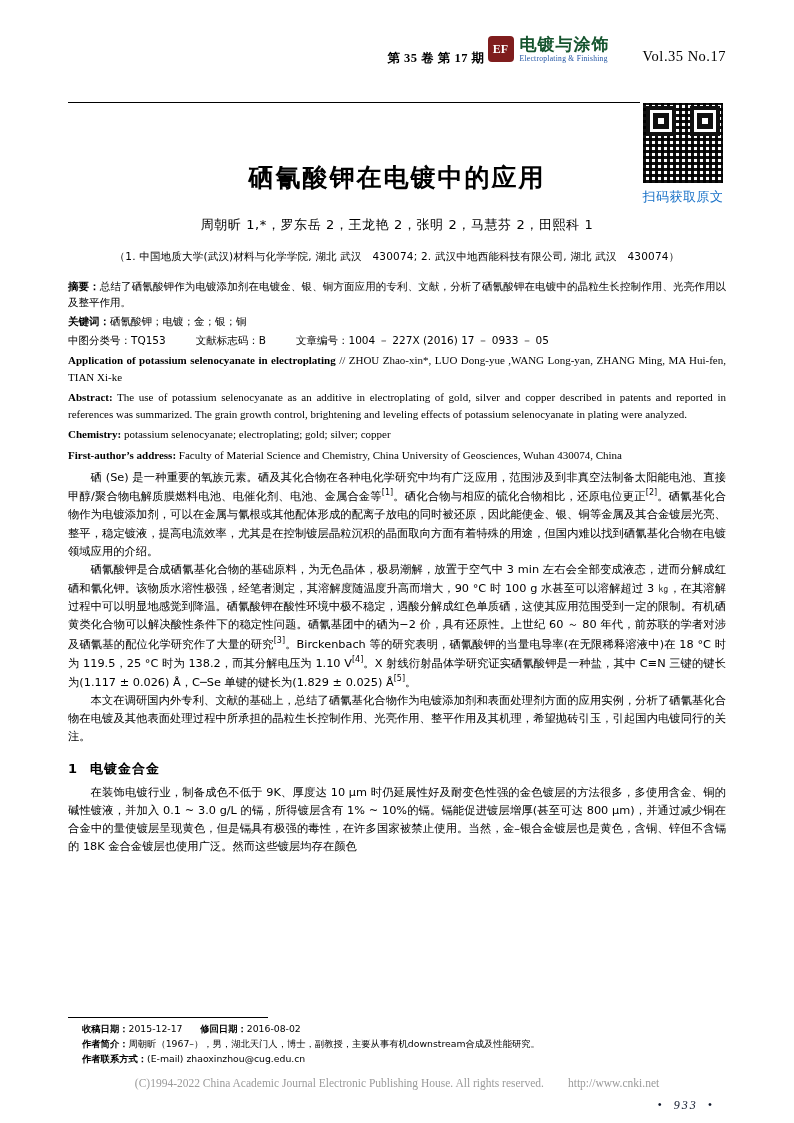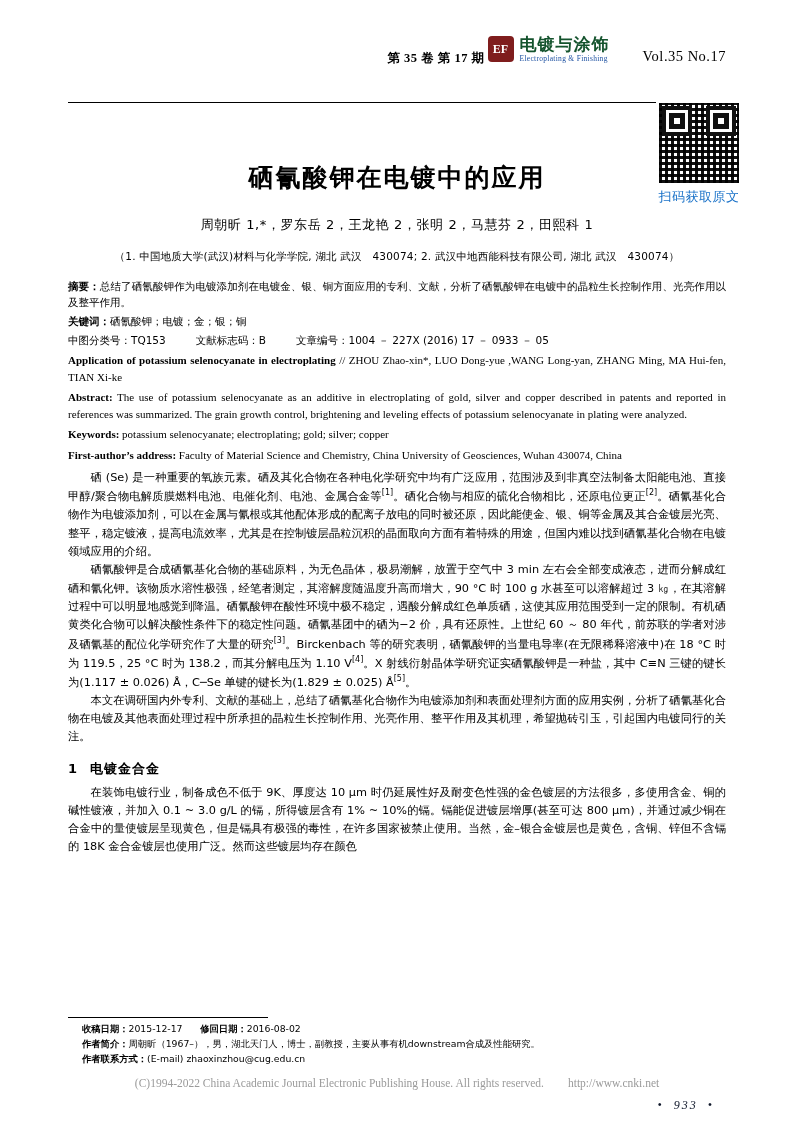--- a/index.html
+++ b/index.html
@@ -81,21 +81,21 @@
     letter-spacing: 0.5px;
   }
   .header-rule {
     border-top: 1.6px solid #000;
     margin-top: 4px;
   }
 
   
   .qr-block {
     position: absolute;
-    right: 52px;
+    right: 68px;
     top: 100px;
     width: 86px;
     text-align: center;
   }
   .qr-img {
     width: 86px;
     height: 86px;
     background:
       repeating-linear-gradient(0deg, #111 0 3px, #fff 3px 6px),
       repeating-linear-gradient(90deg, #111 0 3px, #fff 3px 6px);
@@ -288,21 +288,21 @@
 
     <div class="en">
       <b>Application of potassium selenocyanate in electroplating</b>
       <span>// ZHOU Zhao-xin*, LUO Dong-yue ,WANG Long-yan, ZHANG Ming, MA Hui-fen, TIAN Xi-ke</span>
     </div>
     <div class="en">
       <b>Abstract:</b>
       <span>The use of potassium selenocyanate as an additive in electroplating of gold, silver and copper described in patents and reported in references was summarized. The grain growth control, brightening and leveling effects of potassium selenocyanate in plating were analyzed.</span>
     </div>
     <div class="en">
-      <b>Keywords:</b>
+      <b>Chemistry:</b>
       <span>potassium selenocyanate; electroplating; gold; silver; copper</span>
     </div>
     <div class="en">
       <b>First-author’s address:</b>
       <span>Faculty of Material Science and Chemistry, China University of Geosciences, Wuhan 430074, China</span>
     </div>
   </div>
 
   <div class="body-text">
     <p>硒 (Se) 是一种重要的氧族元素。硒及其化合物在各种电化学研究中均有广泛应用，范围涉及到非真空法制备太阳能电池、直接甲醇/聚合物电解质膜燃料电池、电催化剂、电池、金属合金等<sup>[1]</sup>。硒化合物与相应的硫化合物相比，还原电位更正<sup>[2]</sup>。硒氰基化合物作为电镀添加剂，可以在金属与氰根或其他配体形成的配离子放电的同时被还原，因此能使金、银、铜等金属及其合金镀层光亮、整平，稳定镀液，提高电流效率，尤其是在控制镀层晶粒沉积的晶面取向方面有着特殊的用途，但国内难以找到硒氰基化合物在电镀领域应用的介绍。</p>

